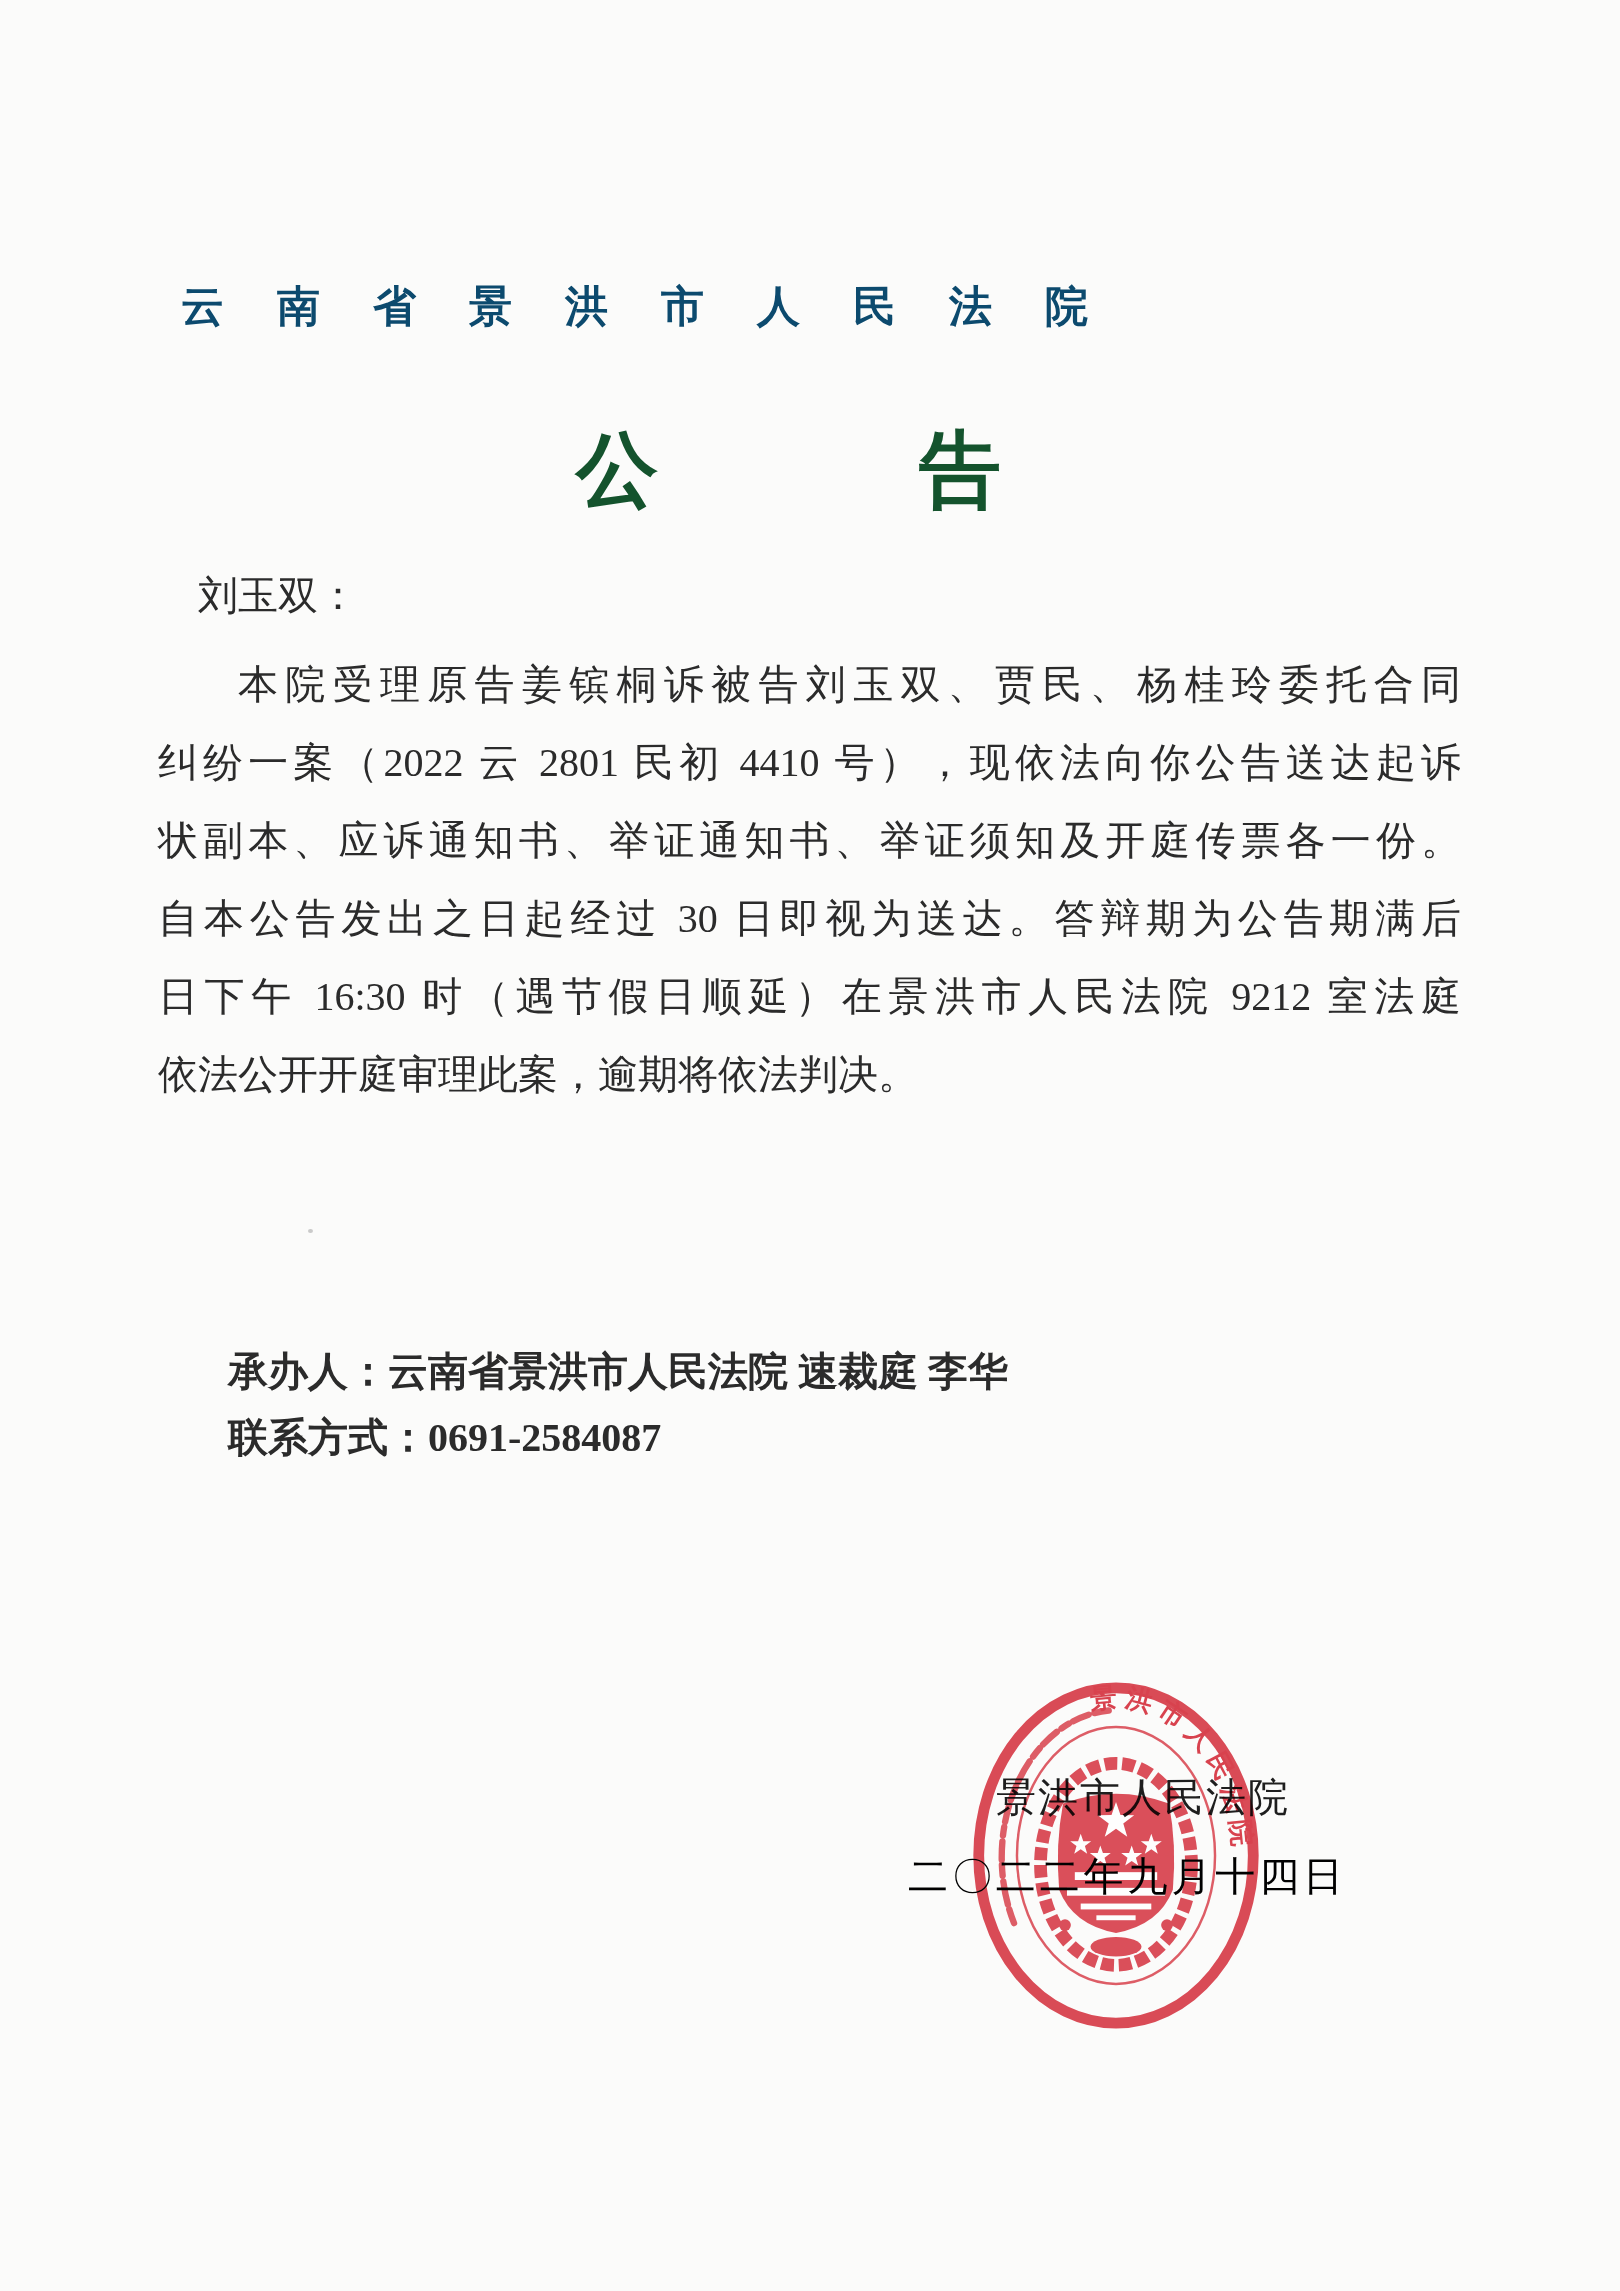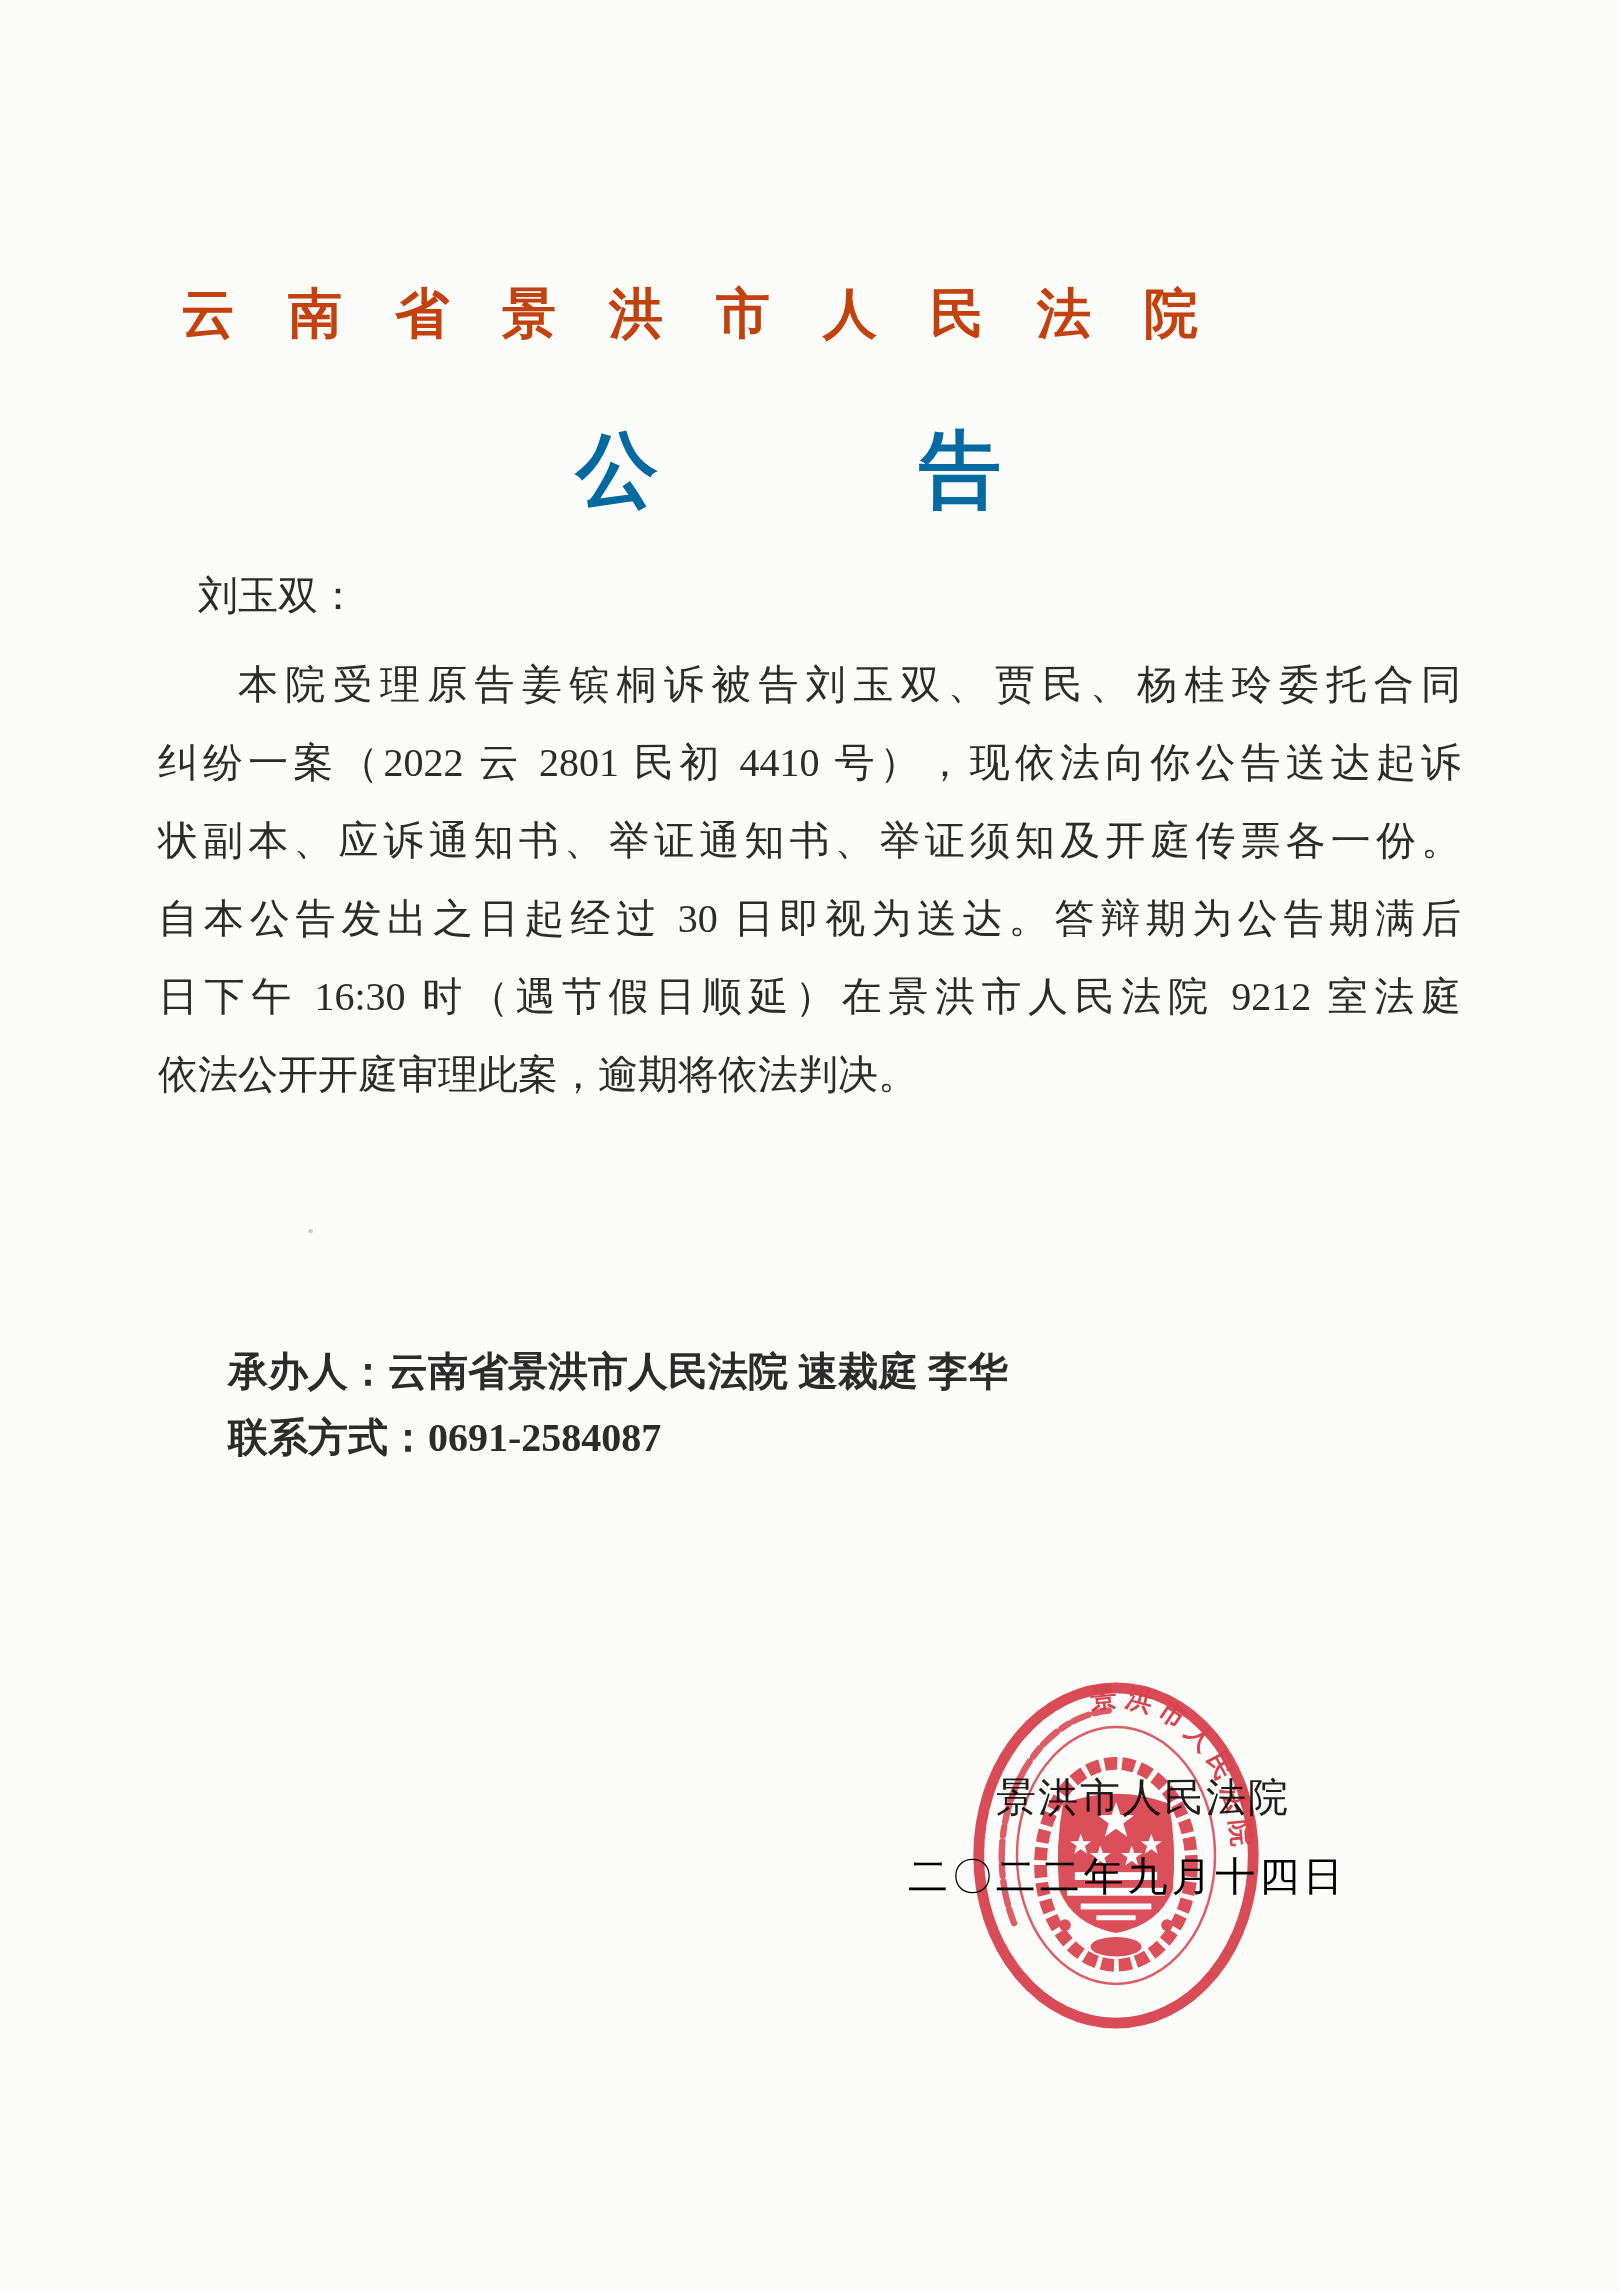--- a/index.html
+++ b/index.html
@@ -8,32 +8,32 @@
     width:1620px;height:2292px;
     margin:0 auto;
     background:#fbfbfa;
     font-family:"Liberation Serif","DejaVu Serif",serif;
     color:#2b2b2b;
     overflow:hidden;
   }
   .court-title{
     position:absolute;left:181px;top:278px;
     margin:0;
-    font-size:54px;font-weight:bold;
+    font-size:43px;font-weight:bold;
     letter-spacing:53px;
     white-space:nowrap;
-    color:#c2410c;
+    color:#0c4a6e;
   }
   .notice-title{
     position:absolute;left:576px;top:416px;
     margin:0;
     font-size:82px;font-weight:bold;
     letter-spacing:261px;
     white-space:nowrap;
-    color:#0369a1;
+    color:#14532d;
   }
   .salutation{
     position:absolute;left:198px;top:574px;
     font-size:40px;line-height:1.1;
     white-space:nowrap;
   }
   .body-block{
     position:absolute;left:145px;top:639px;width:1329px;
     font-size:40px;line-height:65px;
   }

